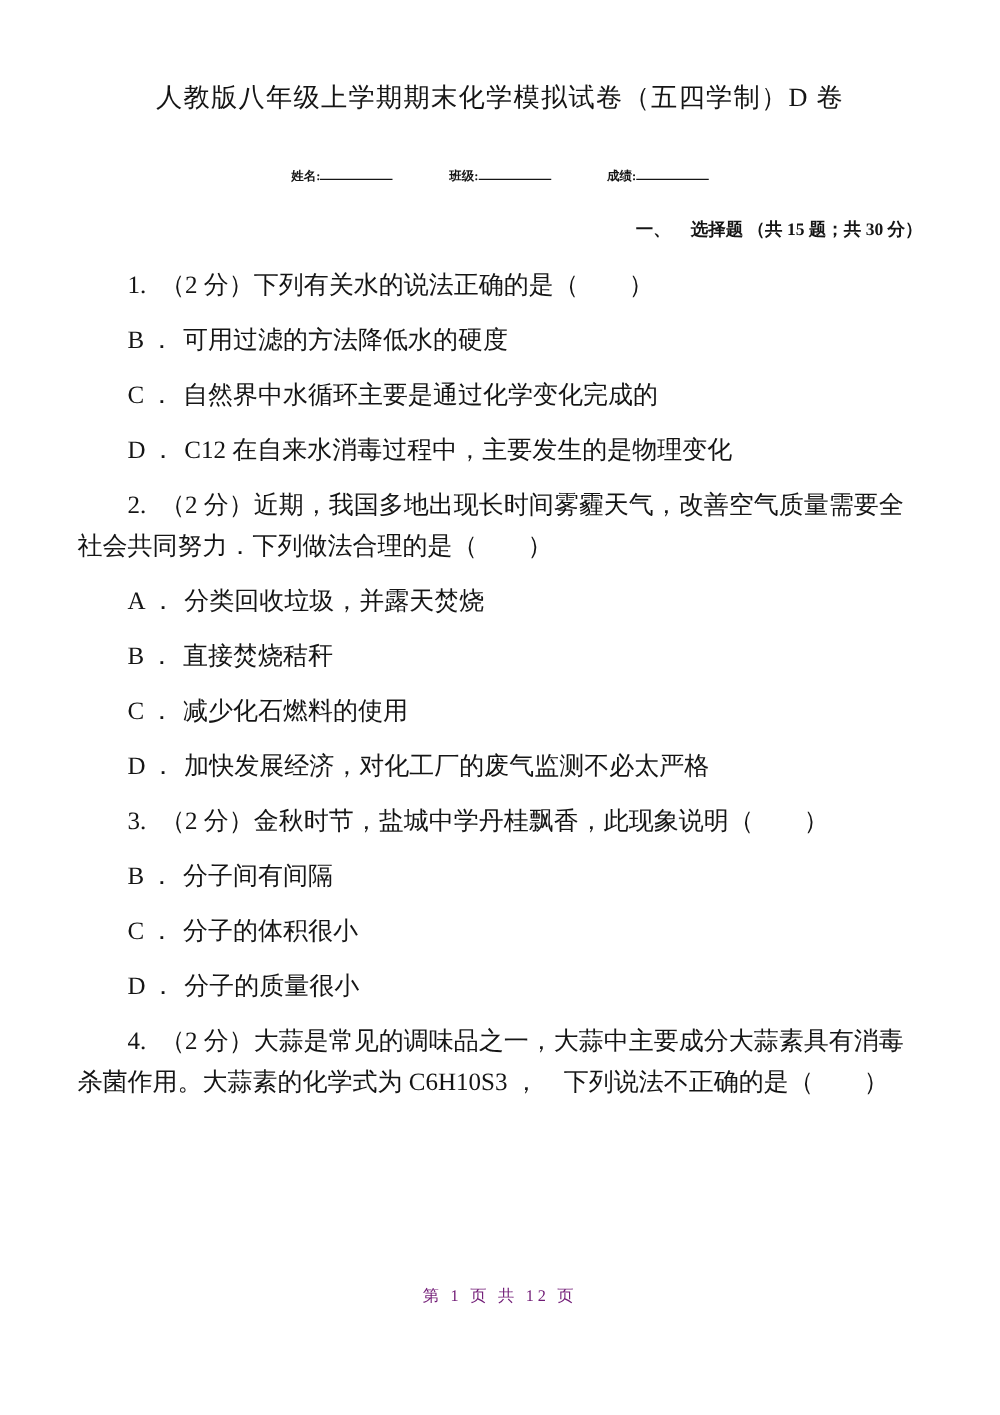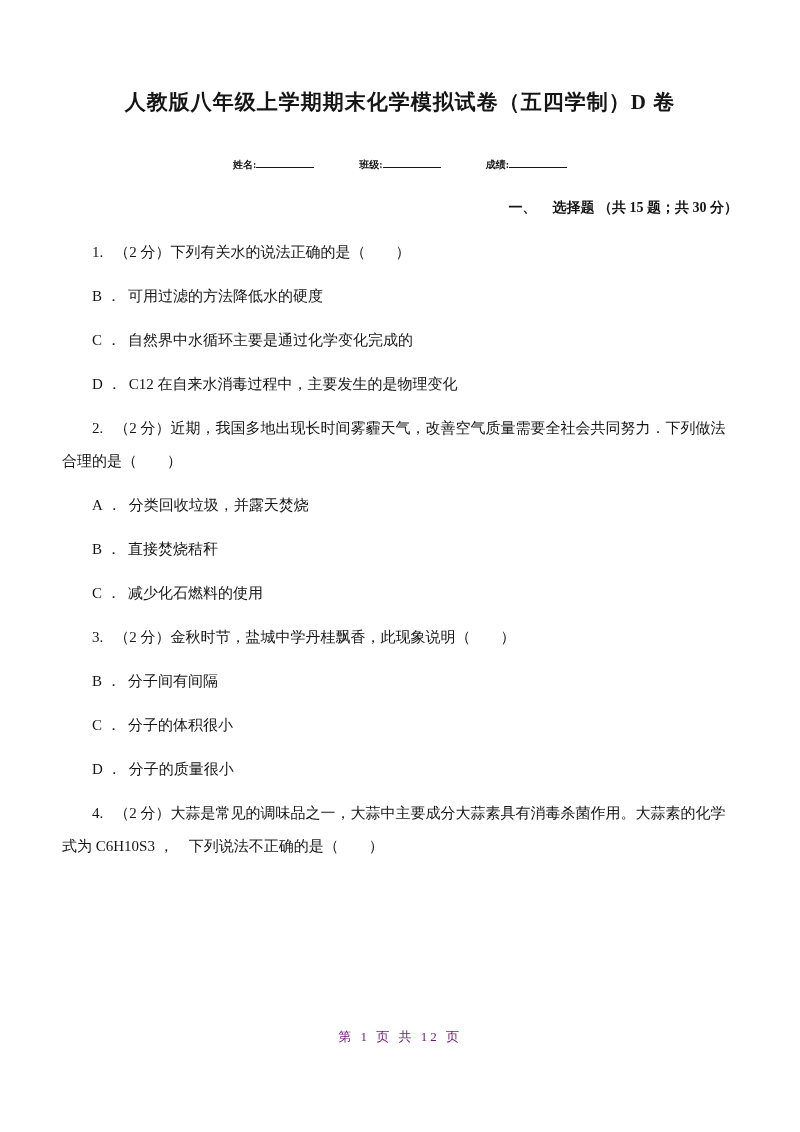--- a/index.html
+++ b/index.html
@@ -8,24 +8,24 @@
     height: 1132px;
     background: #ffffff;
     color: #151515;
     font-family: "Liberation Serif", "DejaVu Serif", serif;
     position: relative;
     overflow: hidden;
   }
   .content { padding: 0 62px; }
 
   .doc-title {
-    padding-top: 88px;
+    padding-top: 64px;
     text-align: center;
     font-size: 21px;
-    font-weight: 700;
+    font-weight: 400;
     letter-spacing: 1px;
   }
 
   .meta-row {
     margin-top: 38px;
     display: flex;
     justify-content: center;
     gap: 45px;
     font-size: 10px;
     font-weight: 700;
@@ -44,21 +44,21 @@
     font-size: 14px;
     font-weight: 700;
     text-align: right;
   }
   .section-number { margin-right: 16px; }
 
   .questions { margin-top: 19px; }
   .questions p {
     margin: 0 0 11px 0;
     line-height: 33px;
-    font-size: 15px;
+    font-size: 20px;
   }
   p.stem { text-indent: 2em; }
   p.option { padding-left: 2em; }
   .q-number { margin-right: 11px; }
   .opt-letter { margin-right: 4px; }
   .opt-sep { margin-right: 7px; }
 
   .page-footer {
     position: absolute;
     left: 0;
@@ -100,20 +100,21 @@
       <p class="option"><span class="opt-letter">B</span><span class="opt-sep">．</span><span>可用过滤的方法降低水的硬度</span></p>
       <p class="option"><span class="opt-letter">C</span><span class="opt-sep">．</span><span>自然界中水循环主要是通过化学变化完成的</span></p>
       <p class="option"><span class="opt-letter">D</span><span class="opt-sep">．</span><span>C12 在自来水消毒过程中，主要发生的是物理变化</span></p>
     </div>
 
     <div>
       <p class="stem"><span class="q-number">2.</span><span>（2 分）近期，我国多地出现长时间雾霾天气，改善空气质量需要全社会共同努力．下列做法合理的是（　　）</span></p>
       <p class="option"><span class="opt-letter">A</span><span class="opt-sep">．</span><span>分类回收垃圾，并露天焚烧</span></p>
       <p class="option"><span class="opt-letter">B</span><span class="opt-sep">．</span><span>直接焚烧秸秆</span></p>
       <p class="option"><span class="opt-letter">C</span><span class="opt-sep">．</span><span>减少化石燃料的使用</span></p>
+      <p class="option"><span class="opt-letter">D</span><span class="opt-sep">．</span><span>加快发展经济，对化工厂的废气监测不必太严格</span></p>
     </div>
 
     <div>
       <p class="stem"><span class="q-number">3.</span><span>（2 分）金秋时节，盐城中学丹桂飘香，此现象说明（　　）</span></p>
       <p class="option"><span class="opt-letter">B</span><span class="opt-sep">．</span><span>分子间有间隔</span></p>
       <p class="option"><span class="opt-letter">C</span><span class="opt-sep">．</span><span>分子的体积很小</span></p>
       <p class="option"><span class="opt-letter">D</span><span class="opt-sep">．</span><span>分子的质量很小</span></p>
     </div>
 
     <div>

